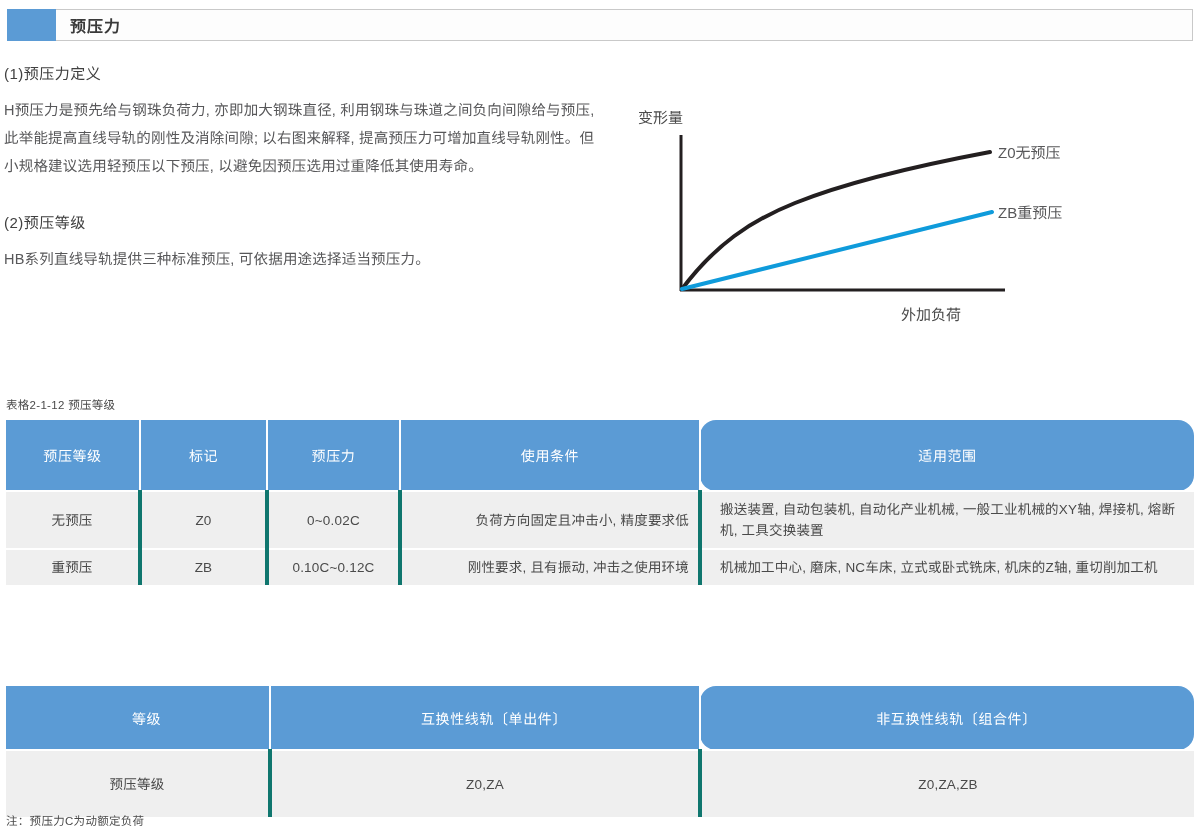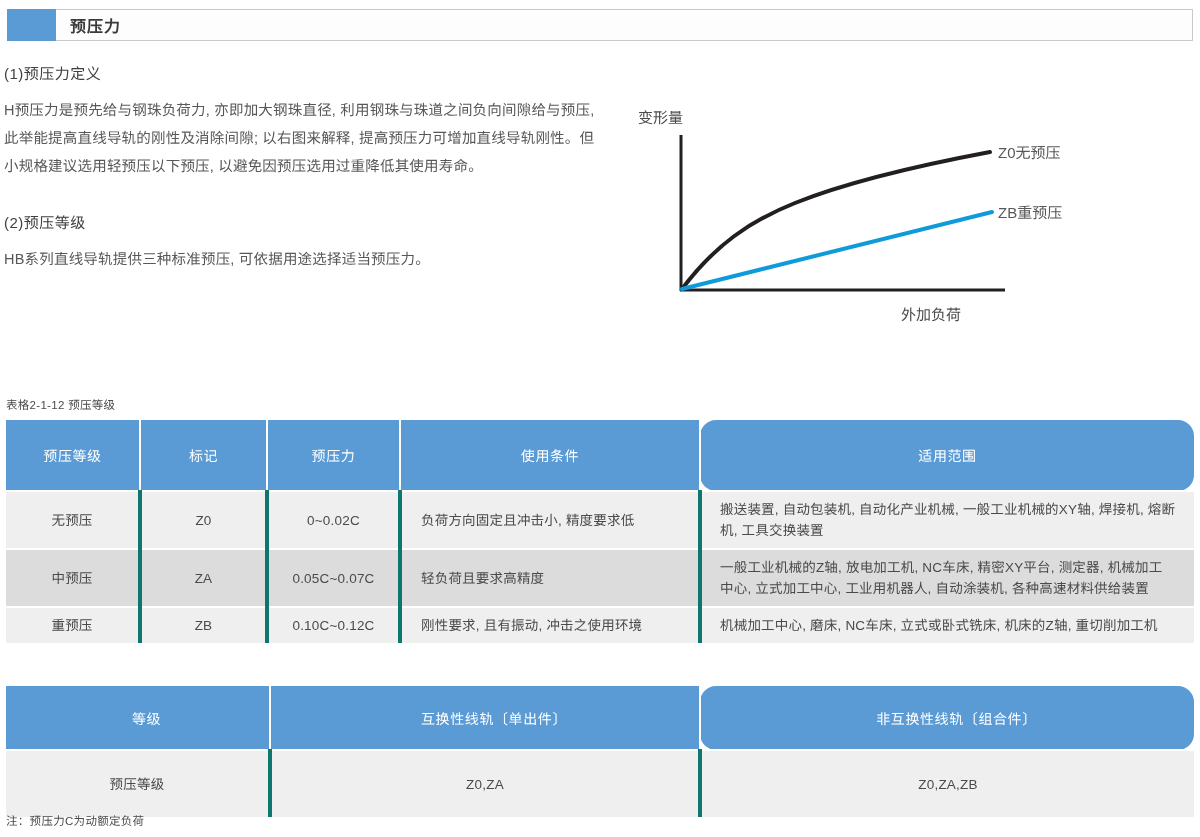--- a/index.html
+++ b/index.html
@@ -154,21 +154,21 @@
     letter-spacing: 0.2px;
   }
   .data-table td:last-child { border-right: none; }
 
   .data-table tbody tr.odd td { background: #efefef; }
   .data-table tbody tr.even td { background: #dcdcdc; }
 
   .c-center { text-align: center; }
   .c-left { text-align: left; }
 
-  #pressure-table tbody tr td:nth-child(4) { padding-left: 19px; }
+  #pressure-table tbody tr td:nth-child(4) { padding-left: 19px; text-align: right; }
   #pressure-table tbody tr td:nth-child(5) { padding-left: 18px; padding-right: 18px; }
 
   #grade-table tbody td { height: 52px; }
 
   
   .footnote {
     position: absolute;
     left: 6px;
     top: 812px;
     font-size: 11.5px;
@@ -232,27 +232,20 @@
     </tr>
   </thead>
   <tbody>
     <tr class="odd">
       <td class="c-center">无预压</td>
       <td class="c-center">Z0</td>
       <td class="c-center">0~0.02C</td>
       <td class="c-left">负荷方向固定且冲击小, 精度要求低</td>
       <td class="c-left">搬送装置, 自动包装机, 自动化产业机械, 一般工业机械的XY轴, 焊接机, 熔断机, 工具交换装置</td>
     </tr>
-    <tr class="even">
-      <td class="c-center">中预压</td>
-      <td class="c-center">ZA</td>
-      <td class="c-center">0.05C~0.07C</td>
-      <td class="c-left">轻负荷且要求高精度</td>
-      <td class="c-left">一般工业机械的Z轴, 放电加工机, NC车床, 精密XY平台, 测定器, 机械加工中心, 立式加工中心, 工业用机器人, 自动涂装机, 各种高速材料供给装置</td>
-    </tr>
     <tr class="odd">
       <td class="c-center">重预压</td>
       <td class="c-center">ZB</td>
       <td class="c-center">0.10C~0.12C</td>
       <td class="c-left">刚性要求, 且有振动, 冲击之使用环境</td>
       <td class="c-left">机械加工中心, 磨床, NC车床, 立式或卧式铣床, 机床的Z轴, 重切削加工机</td>
     </tr>
   </tbody>
 </table>
 

